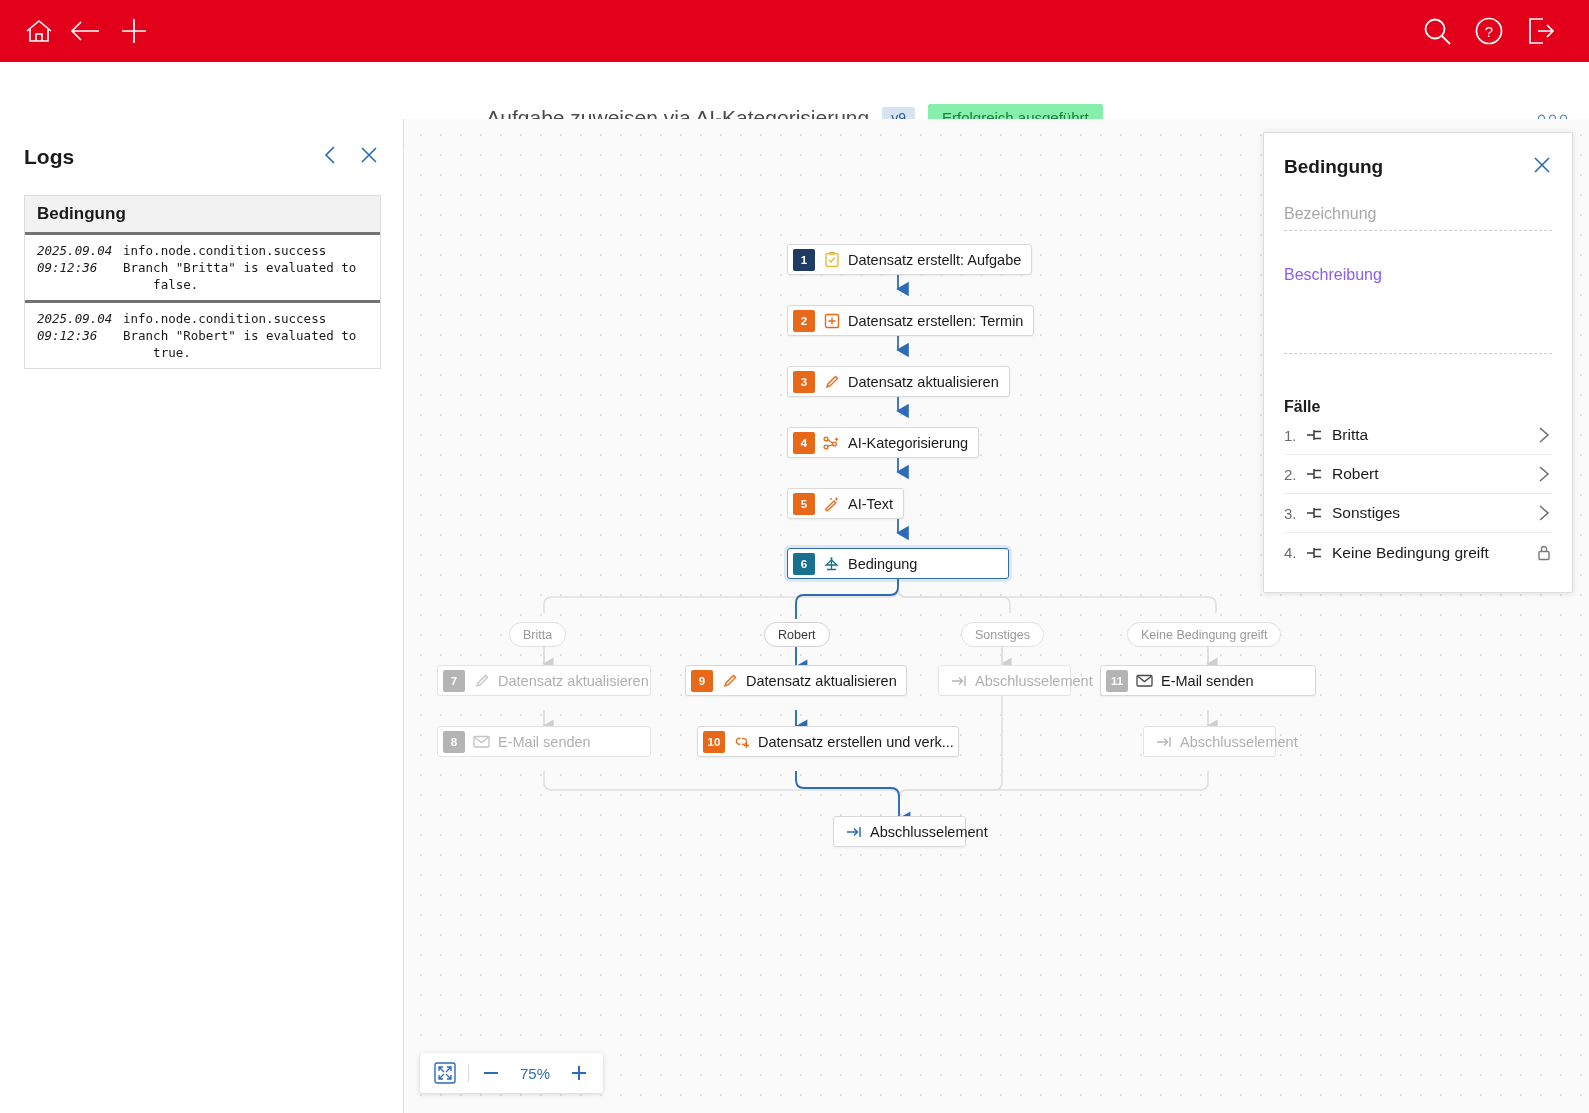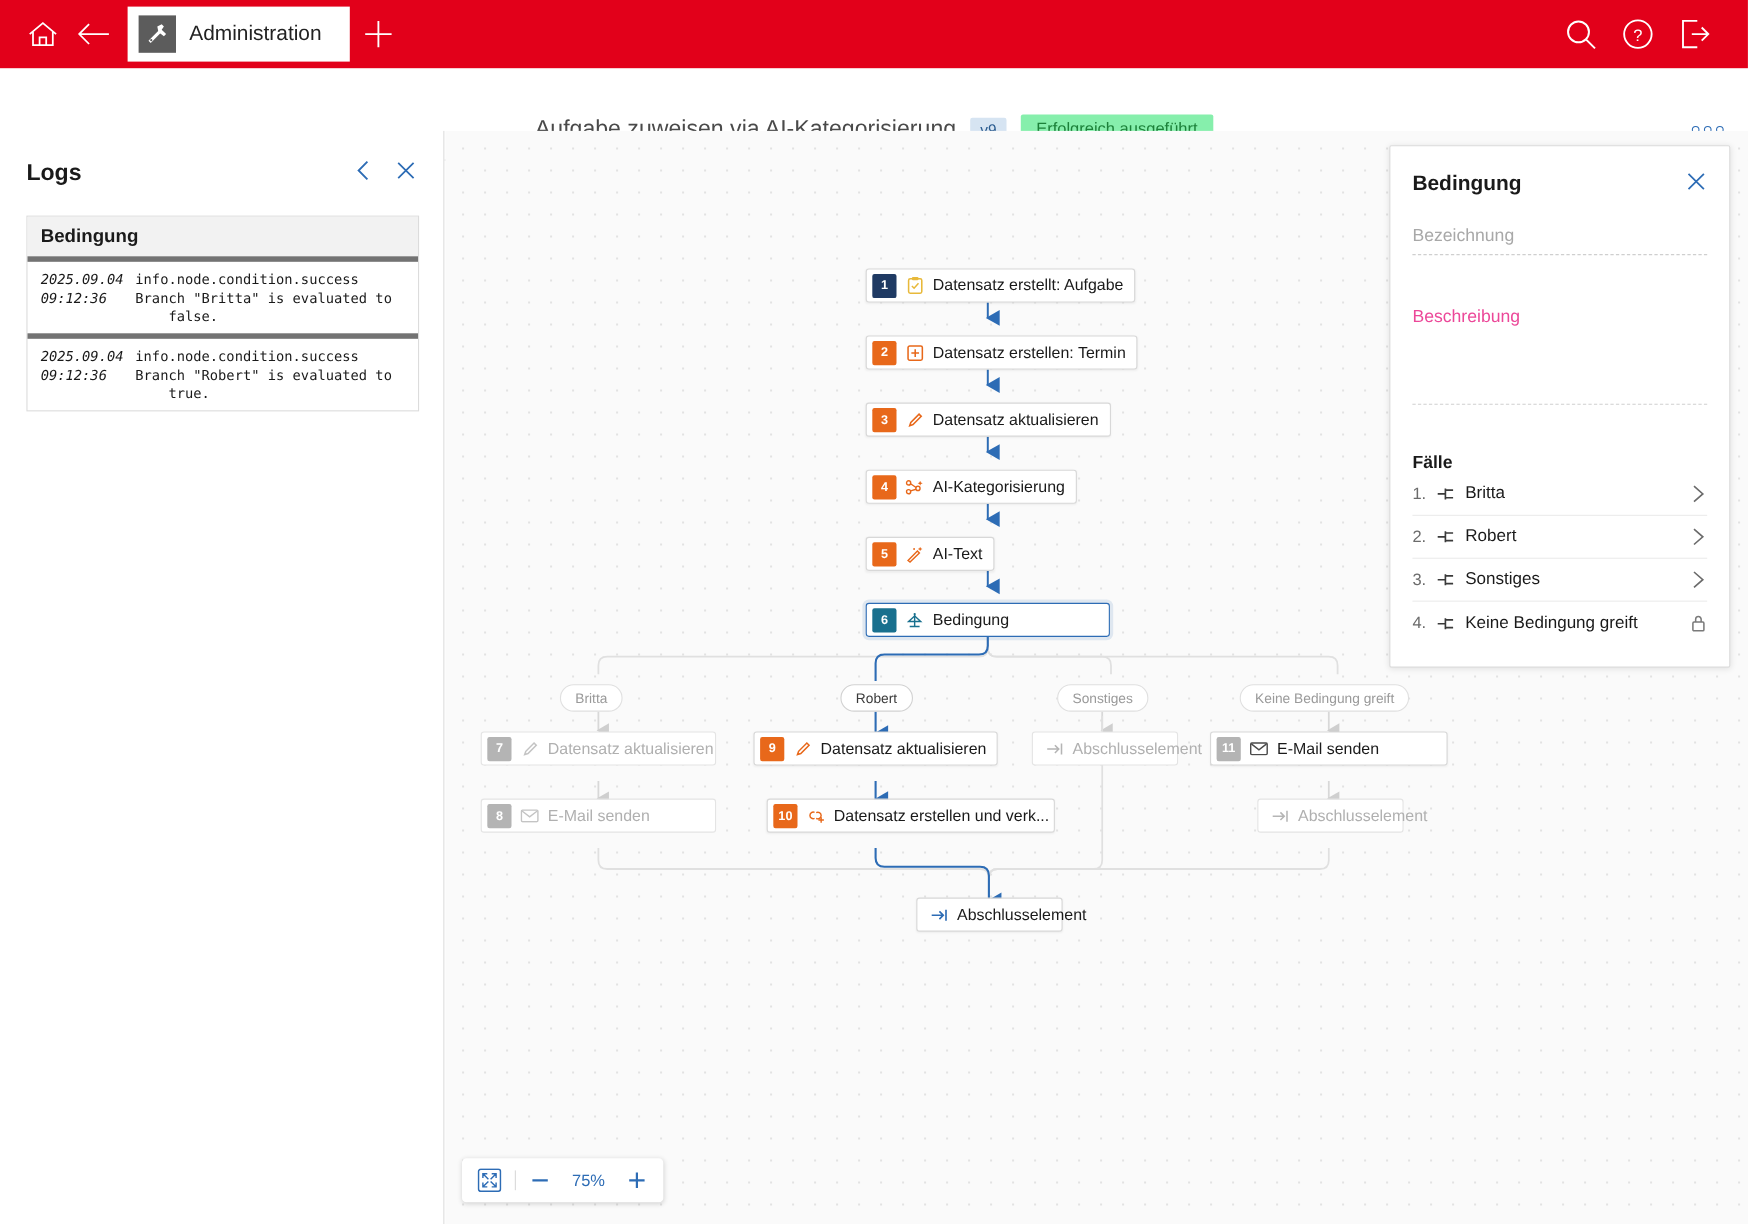--- a/index.html
+++ b/index.html
@@ -71,21 +71,21 @@
   .logs-actions span { cursor: pointer; }
   .log-card {
     margin: 26px 22px 0 24px; border: 1px solid #dcdcdc; background: #fff;
   }
   .log-card-head {
     background: #f2f2f2; padding: 8px 12px;
     font-size: 17px; font-weight: bold; color: #1a1a1a;
   }
   .log-row {
     display: flex; padding: 7px 12px 7px 12px;
-    border-top: 5px solid #737373;
+    border-top: 3px solid #737373;
     font-family: "DejaVu Sans Mono", monospace;
     font-size: 12.5px; color: #1a1a1a; line-height: 17px;
   }
   .log-row:first-of-type { border-top: none; }
   .log-ts { width: 86px; flex: 0 0 86px; font-style: italic; white-space: pre; }
   .log-msg { white-space: pre; }
 
   
   .canvas {
     position: absolute; left: 405px; top: 0; right: 0; bottom: 0;
@@ -150,23 +150,23 @@
     padding: 22px 20px 20px 20px;
   }
   .rp-head { display: flex; align-items: center; margin-bottom: 26px; }
   .rp-title { font-size: 19px; font-weight: bold; color: #1a1a1a; }
   .rp-close { margin-left: auto; cursor: pointer; }
   .field-line {
     border-bottom: 1px dashed #cfcfcf; padding-bottom: 7px;
     font-size: 16px; color: #a8a8a8;
   }
   .field-area {
-    margin-top: 48px; min-height: 88px;
+    margin-top: 35px; min-height: 88px;
     border-bottom: 1px dashed #cfcfcf; padding-bottom: 7px;
-    font-size: 16px; color: #ec4899;
+    font-size: 16px; color: #8b5cf6;
   }
   .rp-section { margin-top: 44px; font-size: 16px; font-weight: bold; color: #1a1a1a; }
   .case-row {
     display: flex; align-items: center; height: 39px;
     border-bottom: 1px solid #ececec; cursor: pointer;
   }
   .case-num { width: 22px; font-size: 15px; color: #6b6b6b; }
   .case-ico { width: 26px; display: flex; align-items: center; }
   .case-lbl { font-size: 15.5px; color: #1a1a1a; }
   .case-right { margin-left: auto; display: flex; align-items: center; }
@@ -178,30 +178,20 @@
   <div class="topbar-left">
     <div class="tb-icon">
       <svg width="28" height="26" viewBox="0 0 28 26">
           <path d="M2 13 L14 3 L26 13 M5 11 V23 H23 V11 M11 23 V16 H17 V23" fill="none" stroke="#fff" stroke-width="1.6"></path>
         </svg>
     </div>
     <div class="tb-icon">
       <svg width="32" height="24" viewBox="0 0 32 24">
           <path d="M30 12 H3 M12 3 L3 12 L12 21" fill="none" stroke="#fff" stroke-width="1.6"></path>
         </svg>
-    </div>
-    <div class="tab">
-      <span class="tab-icon">
-        <svg width="22" height="22" viewBox="0 0 22 22">
-          <path d="M3 17 L12 8 L14 10 L5 19 Z" fill="#fff"></path>
-          <path d="M11 4 L15 2 L17 4 L15 7 L19 11 L17 13 L12 9 Z" fill="#fff"></path>
-          <circle cx="5.5" cy="16.5" r="1" fill="#5c5c5c"></circle>
-        </svg>
-      </span>
-      <span class="tab-label">Administration</span>
     </div>
     <div class="tab-plus">
       <svg width="30" height="30" viewBox="0 0 30 30">
           <path d="M15 3 V27 M3 15 H27" stroke="#fff" stroke-width="1.7" fill="none"></path>
         </svg>
     </div>
   </div>
   <div class="topbar-right">
     <div class="tb-icon">
       <svg width="32" height="32" viewBox="0 0 32 32">

